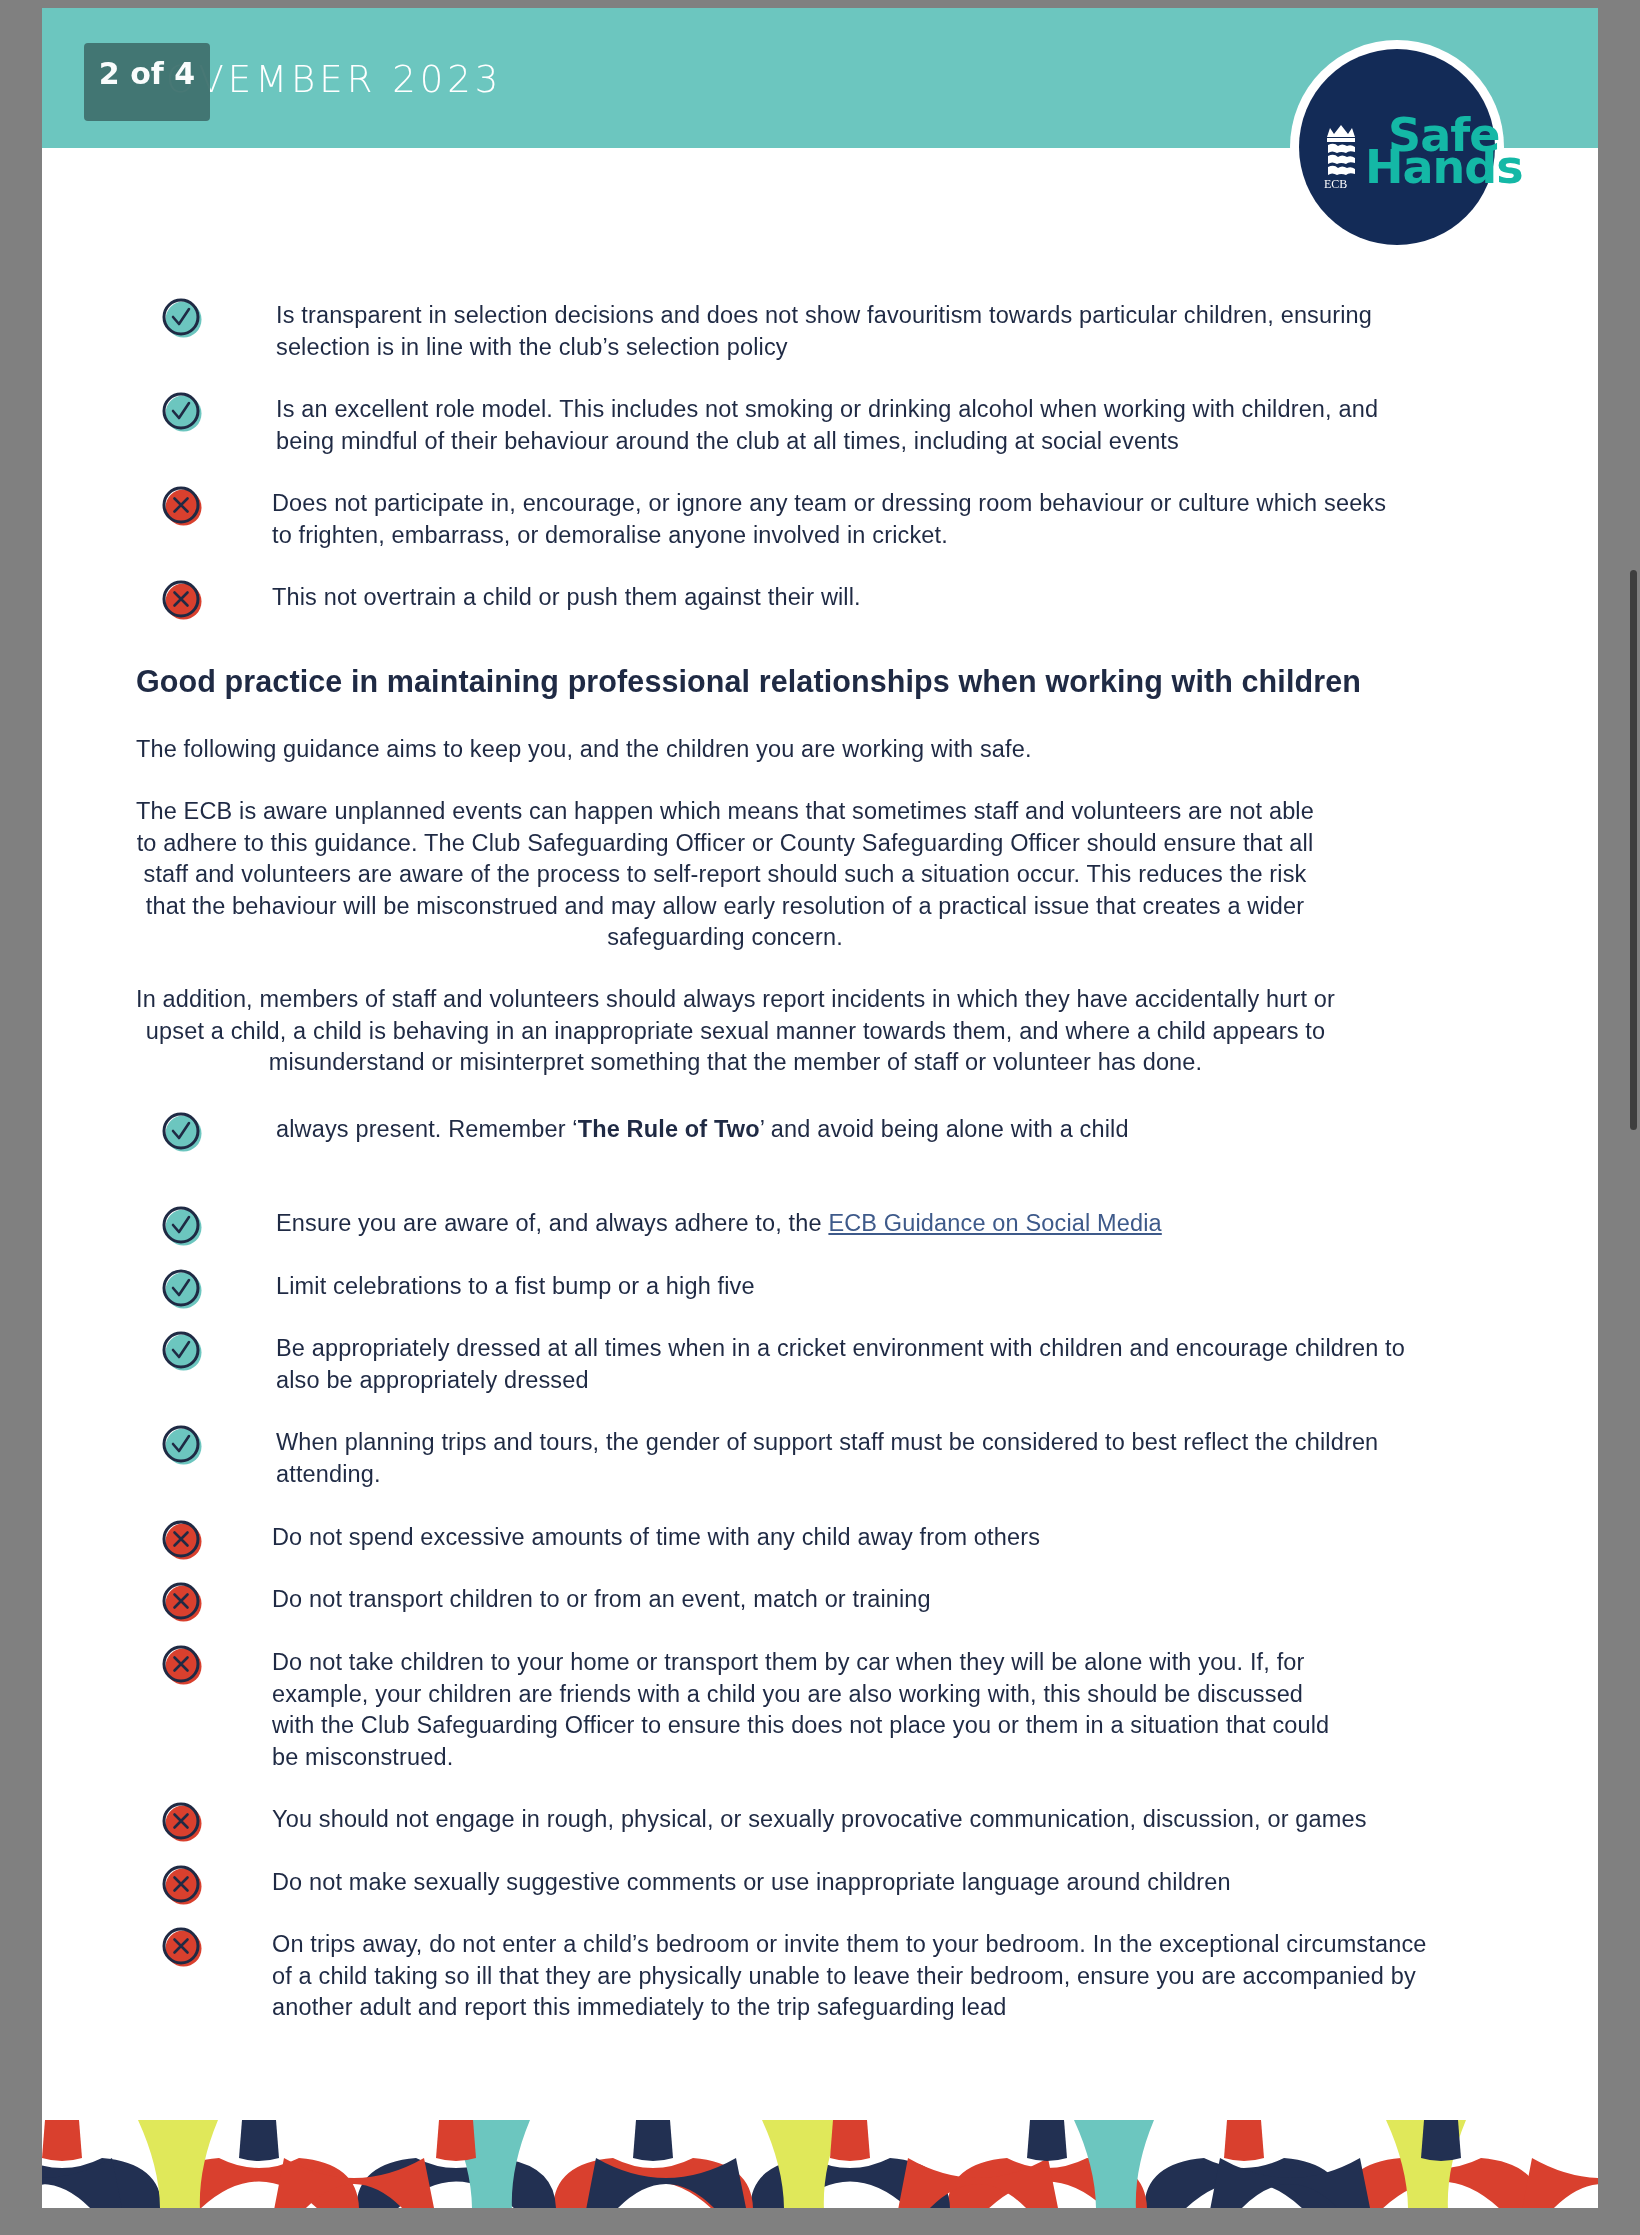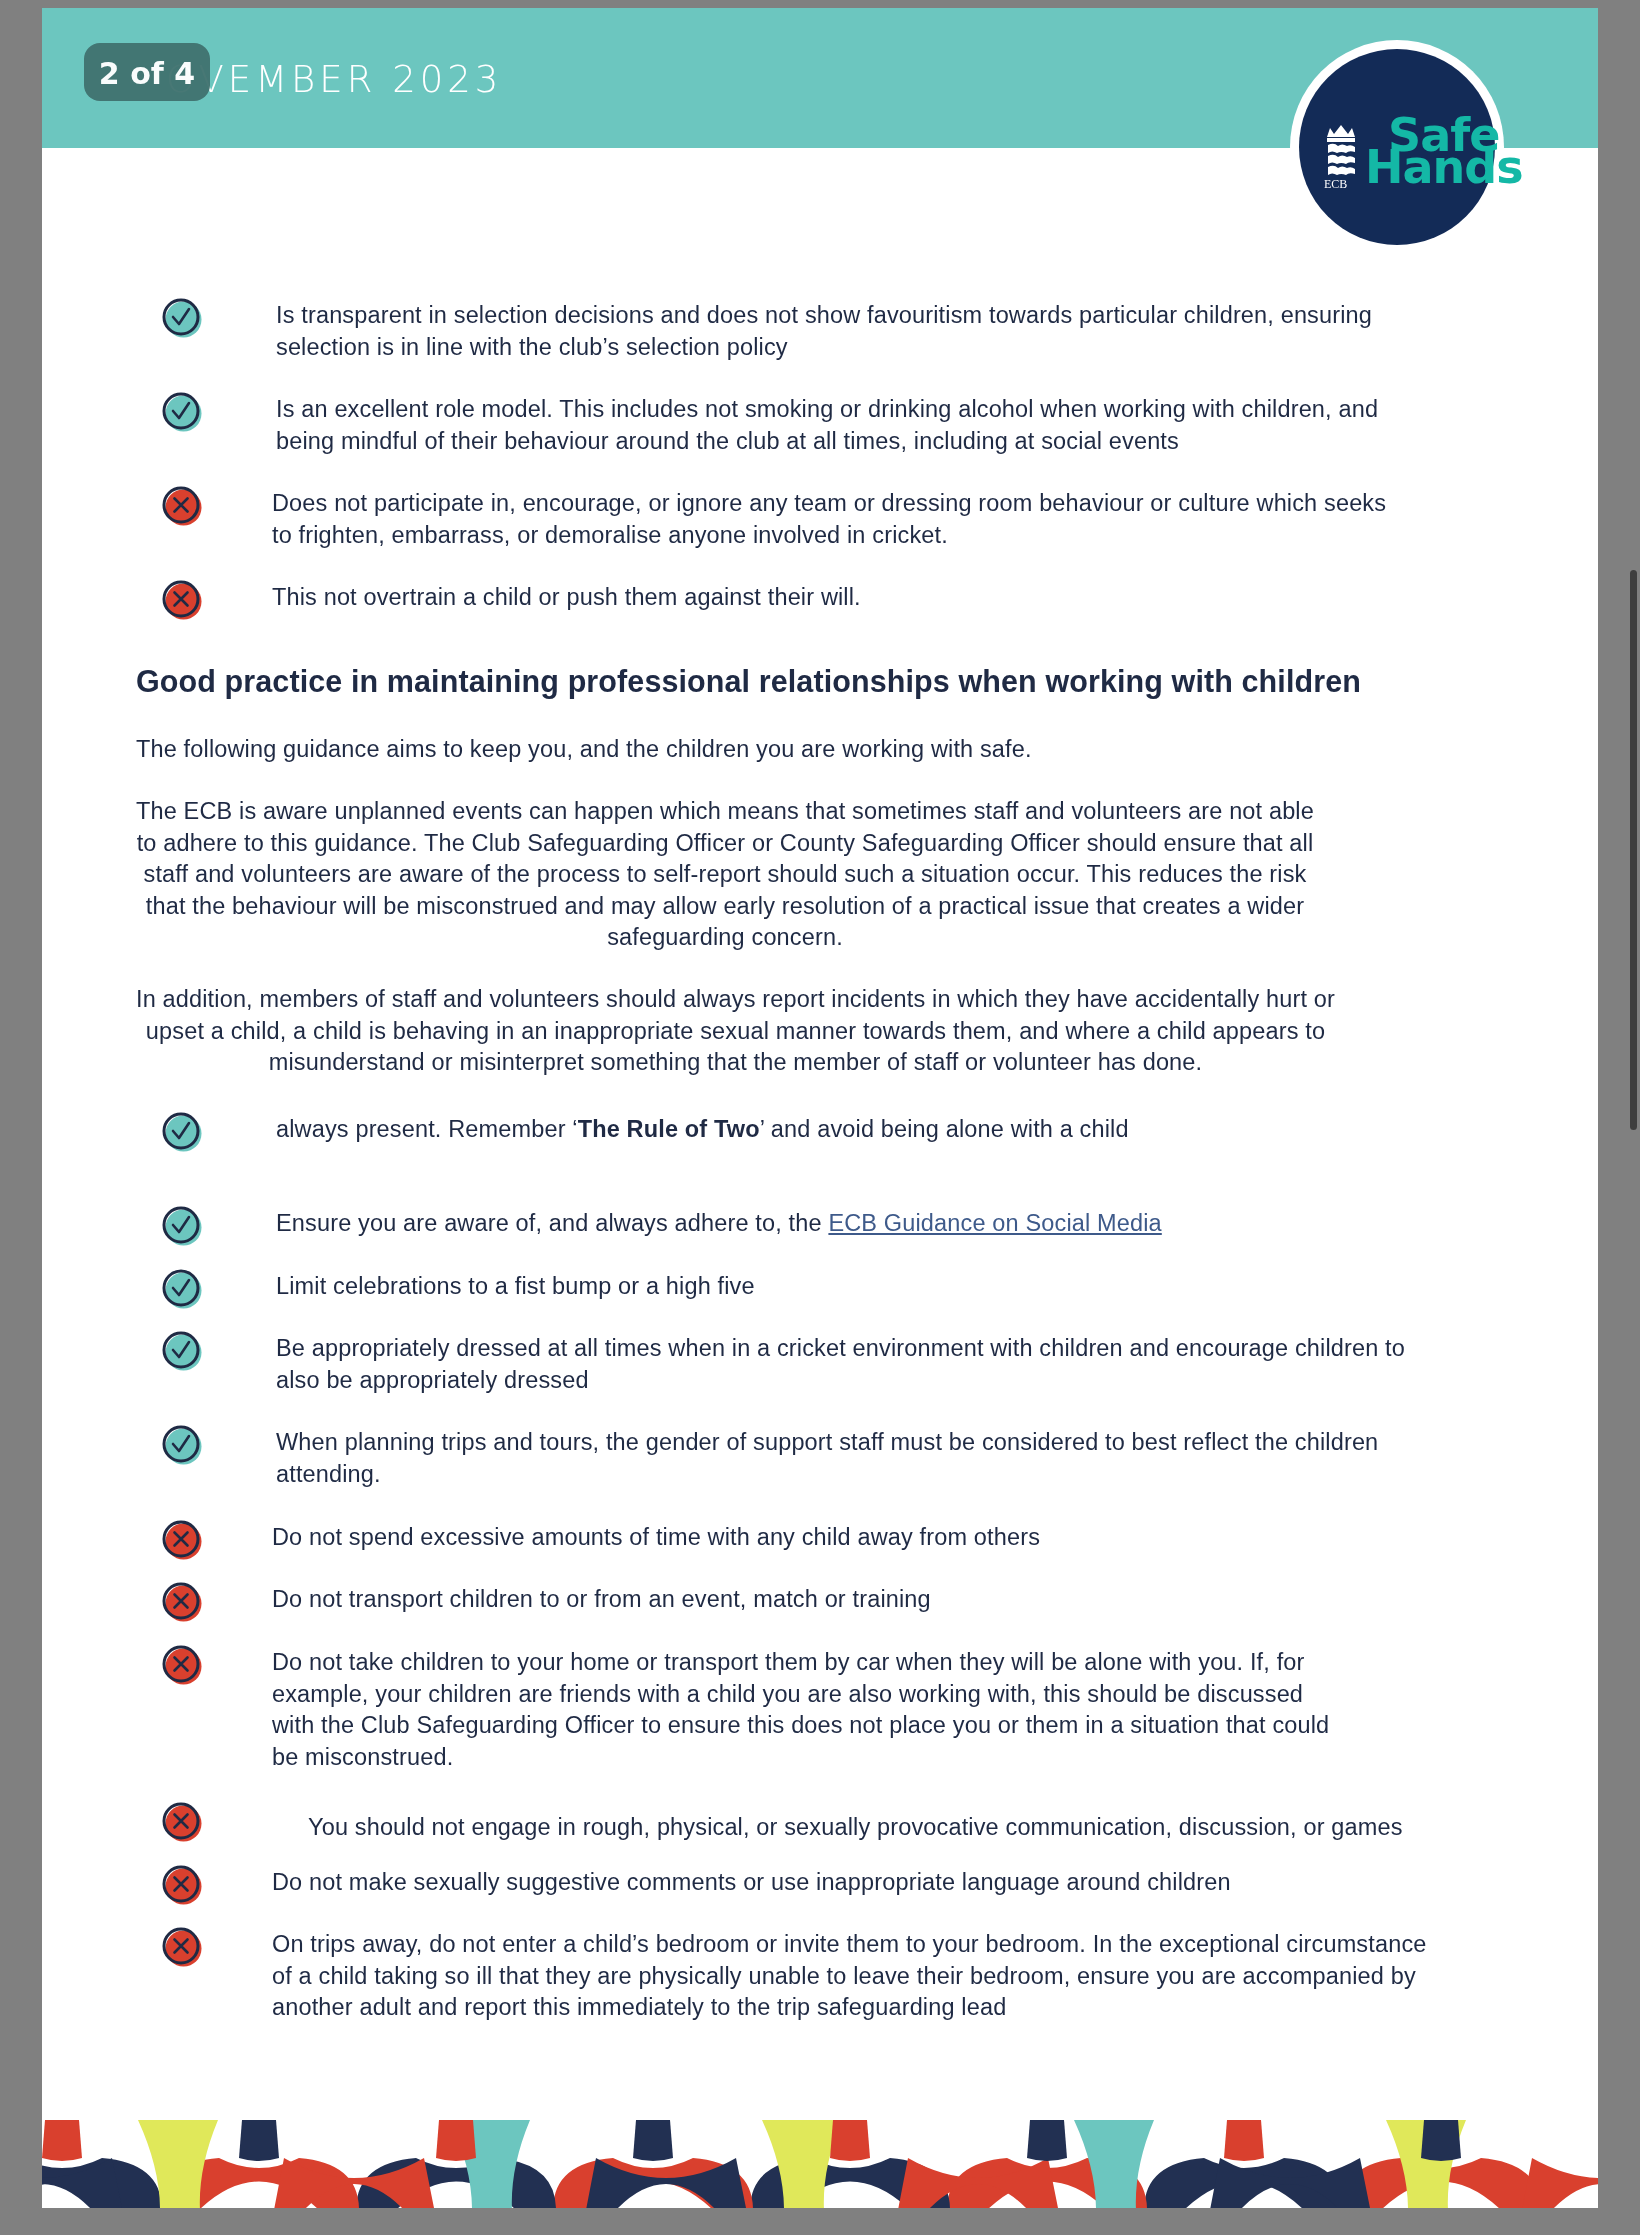--- a/index.html
+++ b/index.html
@@ -11,22 +11,22 @@
     position:absolute; left:42px; top:8px; width:1556px; height:2200px; background:#ffffff; overflow:hidden;
   }
   .header-band {
     position:absolute; left:0; top:0; width:100%; height:140px; background:#6cc6bf;
   }
   .header-title {
     position:absolute; left:124px; top:50px; font-size:37px; letter-spacing:4px; color:#ffffff;
     font-family:"DejaVu Sans", sans-serif; font-weight:300;
   }
   .page-badge {
-    position:absolute; left:42px; top:35px; width:126px; height:58px; background:#417370;
-    border-radius:16px; color:#ffffff; font-weight:bold; font-size:30px; line-height:62px; text-align:center;
+    position:absolute; left:42px; top:35px; width:126px; height:78px; background:#417370;
+    border-radius:4px; color:#ffffff; font-weight:bold; font-size:30px; line-height:62px; text-align:center;
     font-family:"DejaVu Sans", sans-serif; z-index:5; opacity:0.96;
   }
   .logo {
     position:absolute; left:1248px; top:32px; width:214px; height:214px; border-radius:50%;
     background:#ffffff;
   }
   .logo-inner {
     position:absolute; left:9px; top:9px; width:196px; height:196px; border-radius:50%; background:#132b57;
   }
   .crest { position:absolute; left:25px; top:74px; width:34px; height:66px; }
@@ -231,21 +231,21 @@
           <div>with the Club Safeguarding Officer to ensure this does not place you or them in a situation that could</div>
           <div>be misconstrued.</div>
         </div>
       </div>
       <div class="item no" style="top: 1796px; left: 94px;">
         <svg viewBox="0 0 44 44" width="44" height="44" style="position: absolute; left: 24px; top: -4px;">
           <circle cx="23.5" cy="23.5" r="18" fill="#d9402e"></circle>
           <circle cx="21" cy="21" r="17" fill="none" stroke="#1f2a44" stroke-width="3"></circle>
           <path d="M14.5 14.5 L27.5 27.5 M27.5 14.5 L14.5 27.5" fill="none" stroke="#1f2a44" stroke-width="2.6" stroke-linecap="round" stroke-linejoin="round"></path>
         </svg>
-        <div class="txt" style="top: 8px; margin-left: 36px;">
+        <div class="txt" style="top: 0px;">
           <div>You should not engage in rough, physical, or sexually provocative communication, discussion, or games</div>
         </div>
       </div>
       <div class="item no" style="top: 1859px; left: 94px;">
         <svg viewBox="0 0 44 44" width="44" height="44" style="position: absolute; left: 24px; top: -4px;">
           <circle cx="23.5" cy="23.5" r="18" fill="#d9402e"></circle>
           <circle cx="21" cy="21" r="17" fill="none" stroke="#1f2a44" stroke-width="3"></circle>
           <path d="M14.5 14.5 L27.5 27.5 M27.5 14.5 L14.5 27.5" fill="none" stroke="#1f2a44" stroke-width="2.6" stroke-linecap="round" stroke-linejoin="round"></path>
         </svg>
         <div class="txt" style="top: 0px;">

